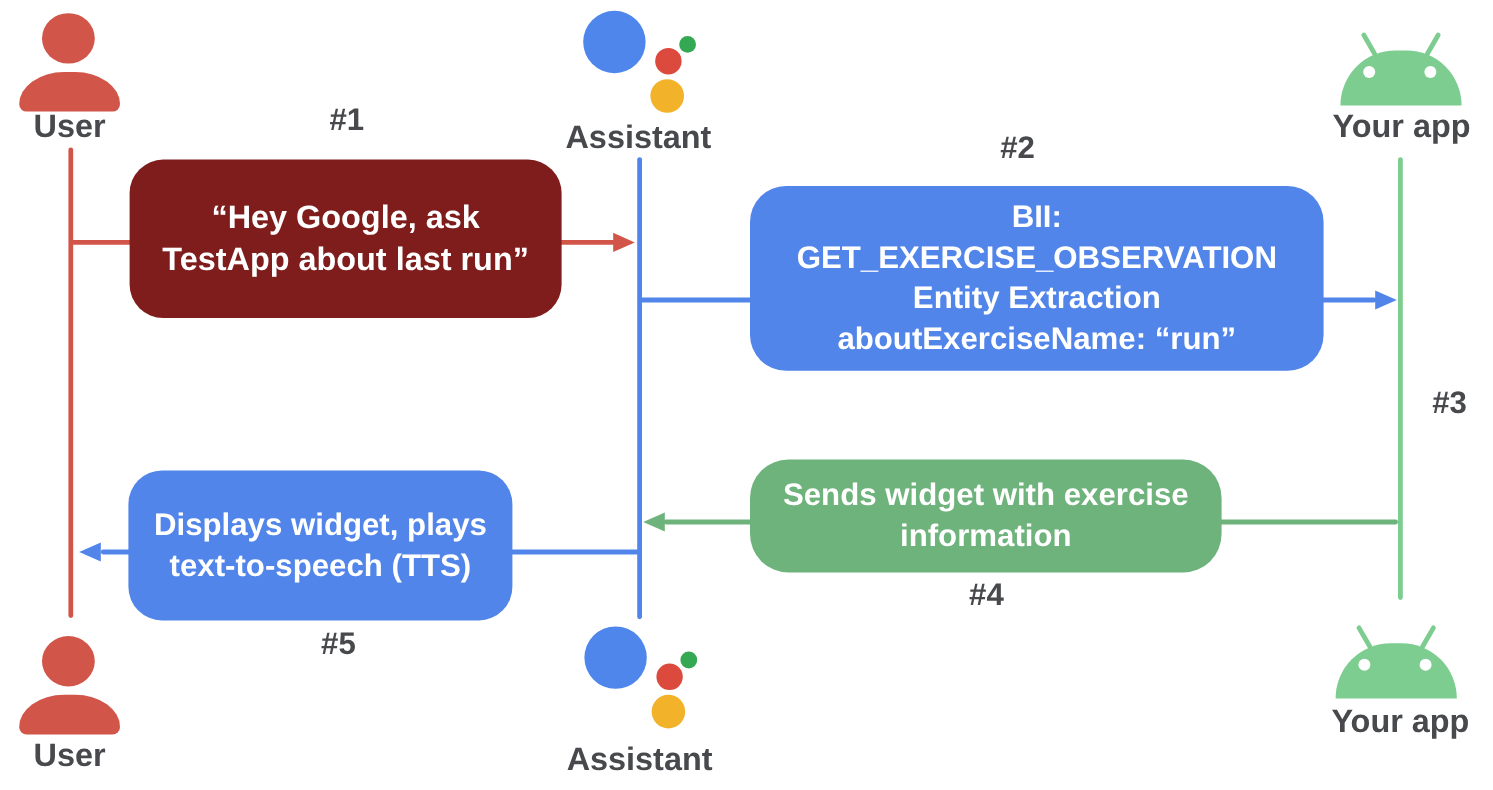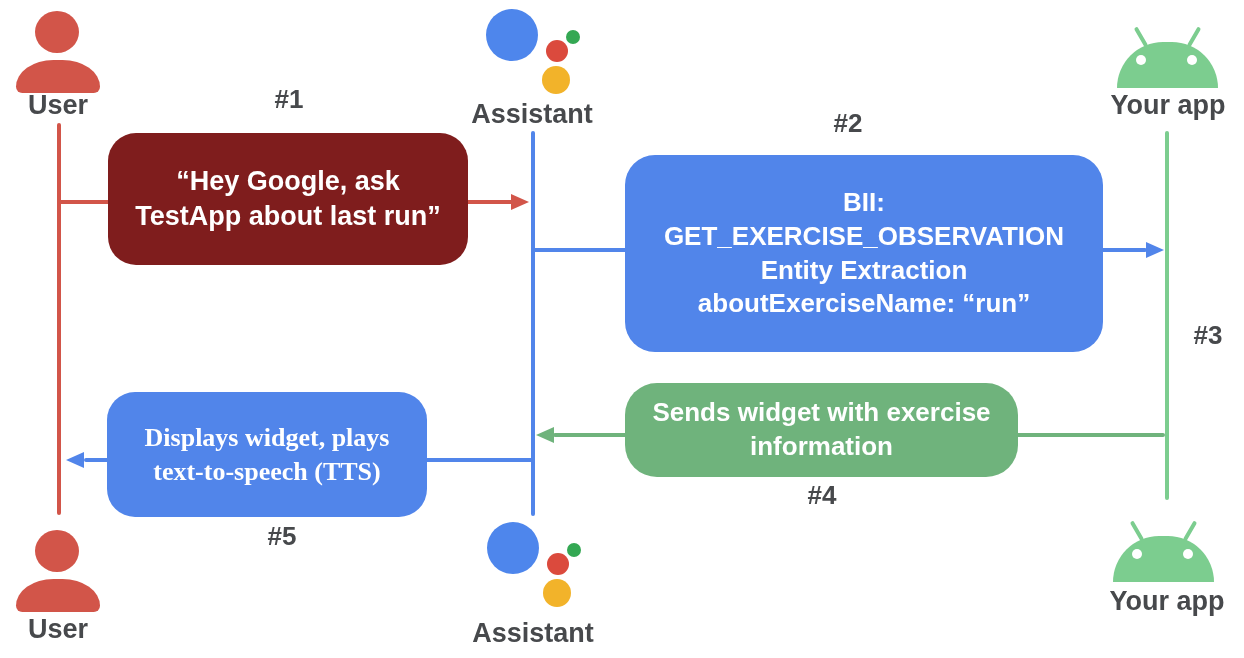--- a/index.html
+++ b/index.html
@@ -30,23 +30,23 @@
   .head5 { border-right:18px solid #5185ea; left:66px; top:452px; }
 
   
   .msg {
     position:absolute; z-index:2;
     display:flex; align-items:center; justify-content:center;
     color:#ffffff; font-weight:bold; text-align:center;
   }
   .msg span { white-space:pre-line; line-height:1.3; }
   .box1 { background:#7f1d1d; left:108px; top:133px; width:360px; height:132px; border-radius:28px; font-size:27px; }
-  .box2 { background:#5185ea; left:625px; top:155px; width:478px; height:197px; border-radius:30px; font-size:26px; }
+  .box2 { background:#5185ea; left:625px; top:155px; width:478px; height:154px; border-radius:30px; font-size:26px; }
   .box4 { background:#6fb37c; left:625px; top:383px; width:393px; height:94px;  border-radius:32px; font-size:26px; }
-  .box5 { background:#5185ea; left:107px; top:392px; width:320px; height:125px; border-radius:28px; font-size:26px;font-family:Liberation Serif, serif; }
+  .box5 { background:#5185ea; left:107px; top:392px; width:320px; height:125px; border-radius:28px; font-size:26px; }
 
   
   .step-label {
     position:absolute; z-index:3;
     width:60px; text-align:center;
     color:#47494c; font-size:26px; font-weight:bold;
   }
   .sl1 { left:259px; top:84px; }
   .sl2 { left:818px; top:108px; }
   .sl3 { left:1178px; top:320px; }

